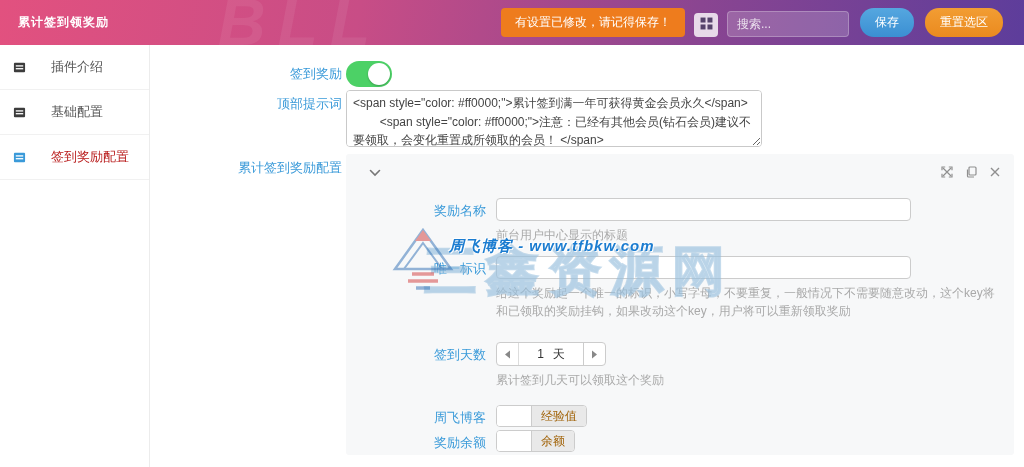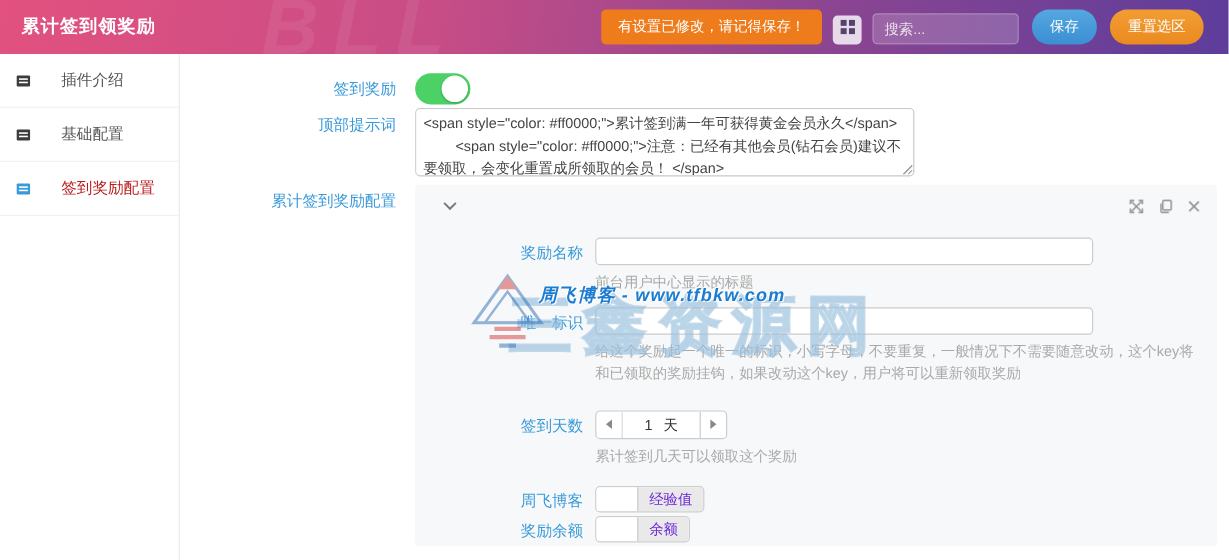--- a/index.html
+++ b/index.html
@@ -5,21 +5,21 @@
   * { margin:0; padding:0; box-sizing:border-box; }
   html,body { width:1024px; height:467px; overflow:hidden; }
   body { font-family:"Liberation Sans","DejaVu Sans",sans-serif; background:#fff; }
   .app { position:relative; width:1024px; height:467px; overflow:hidden; background:#fff; }
 
   
   .hdr { position:relative; height:45px; display:flex; align-items:center; padding:0 10px 0 18px;
          background:linear-gradient(100deg,#e2517f 0%,#c84d86 35%,#8a4591 68%,#5d3d9b 100%); overflow:hidden; }
   .hdr-wm { position:absolute; left:218px; top:-16px; font-size:66px; font-style:italic; font-weight:900;
             color:rgba(255,255,255,0.07); letter-spacing:12px; pointer-events:none; }
-  .hdr-title { color:#fff; font-size:15px; font-weight:bold; letter-spacing:1px; z-index:1; white-space:nowrap;font-family:Liberation Mono, monospace; }
+  .hdr-title { color:#fff; font-size:12px; font-weight:bold; letter-spacing:1px; z-index:1; white-space:nowrap;font-family:Liberation Mono, monospace; }
   .hdr-right { margin-left:auto; display:flex; align-items:flex-end; z-index:1; }
   .badge { background:#ee7c1d; color:#fff; font-size:12px; padding:6px 14px; border-radius:4px; margin-right:9px; white-space:nowrap; }
   .iconbtn { width:24px; height:24px; border-radius:4px; background:rgba(255,255,255,0.8); display:flex; align-items:center;
              justify-content:center; margin-right:9px; cursor:pointer; color:#55436b; flex-shrink:0; }
   .search { width:122px; height:26px; border:1px solid rgba(255,255,255,0.25); background:rgba(255,255,255,0.18);
             border-radius:4px; color:#fff; font-size:12px; padding:0 9px; margin-right:11px; outline:none; }
   .search::placeholder { color:rgba(255,255,255,0.8); }
   .pill { border:none; color:#fff; font-size:12px; padding:6px 15px; border-radius:14px; margin-right:11px;
           cursor:pointer; white-space:nowrap; font-family:inherit; }
   .pill.save { background:linear-gradient(180deg,#55a7e0,#3b8fd2); }
@@ -30,21 +30,21 @@
   .bodywrap { display:flex; height:422px; }
   .sidebar { width:150px; flex-shrink:0; border-right:1px solid #ececec; background:#fff; }
   .side-item { display:flex; align-items:center; gap:25px; padding:0 13px; height:45px; border-bottom:1px solid #f1f1f1;
                font-size:13px; color:#555; cursor:pointer; }
   .side-item .sicon { color:#3c3c3c; display:flex; flex-shrink:0; }
   .side-item.active { color:#b91c1c; }
   .side-item.active .sicon { color:#3a9ad9; }
 
   .main { flex:1; padding-top:15px; overflow:hidden; }
   .row { display:flex; }
-  .rlabel { width:196px; flex-shrink:0; text-align:right; padding-right:16px; font-size:13px; color:#3a9ad9; padding-top:5px; }
+  .rlabel { width:196px; flex-shrink:0; text-align:right; padding-right:4px; font-size:13px; color:#3a9ad9; padding-top:5px; }
 
   .toggle { width:46px; height:26px; background:#4cd166; border-radius:13px; position:relative; cursor:pointer; margin-top:1px; }
   .toggle .knob { position:absolute; right:2px; top:2px; width:22px; height:22px; background:#fff; border-radius:50%;
                   box-shadow:0 1px 2px rgba(0,0,0,.25); }
 
   .ta { width:416px; height:57px; border:1px solid #c9c9c9; border-radius:4px; font-size:12px;
         font-family:"Liberation Sans",sans-serif; color:#444; padding:3px 6px; line-height:1.55; resize:vertical; outline:none; }
 
   .panel { flex:1; margin-right:10px; background:#f7f8f9; border-radius:3px; padding:7px 14px 0 0; }
   .panel-hdr { display:flex; align-items:center; height:22px; }
@@ -64,21 +64,21 @@
   .stepper { display:inline-flex; align-items:stretch; height:24px; border:1px solid #ccc; border-radius:4px;
              background:#fff; overflow:hidden; }
   .step-btn { width:22px; display:flex; align-items:center; justify-content:center; cursor:pointer; }
   .step-btn.l { border-right:1px solid #ddd; }
   .step-btn.r { border-left:1px solid #ccc; }
   .step-val { width:64px; display:flex; align-items:center; justify-content:center; gap:9px; font-size:12px; color:#333; }
 
   .igroup { display:inline-flex; height:22px; border:1px solid #ccc; border-radius:4px; background:#fff;
             overflow:hidden; align-items:stretch; }
   .igroup input { width:34px; border:none; outline:none; padding:0 5px; font-size:12px; font-family:inherit; }
-  .iaddon { background:#e9e9e9; border-left:1px solid #ccc; font-size:12px; color:#6d28d9; display:flex;
+  .iaddon { background:#e9e9e9; border-left:1px solid #ccc; font-size:12px; color:#a16207; display:flex;
             align-items:center; padding:0 9px; white-space:nowrap; }
 
   
   .wm-logo { position:absolute; left:392px; top:227px; opacity:.5; pointer-events:none; z-index:5; }
   .wm-blog { position:absolute; left:449px; top:237px; font-size:15px; font-weight:bold; font-style:italic;
              color:#1b7cd0; text-shadow:1px 1px 0 rgba(255,255,255,.9),-1px -1px 0 rgba(255,255,255,.9);
              z-index:5; pointer-events:none; letter-spacing:1px; white-space:nowrap; }
   .wm-site { position:absolute; left:424px; top:236px; font-size:53px; font-weight:900; letter-spacing:9px;
              color:rgba(173,205,229,0.30); -webkit-text-stroke:2px rgba(150,190,220,0.55);
              z-index:5; pointer-events:none; white-space:nowrap; }

